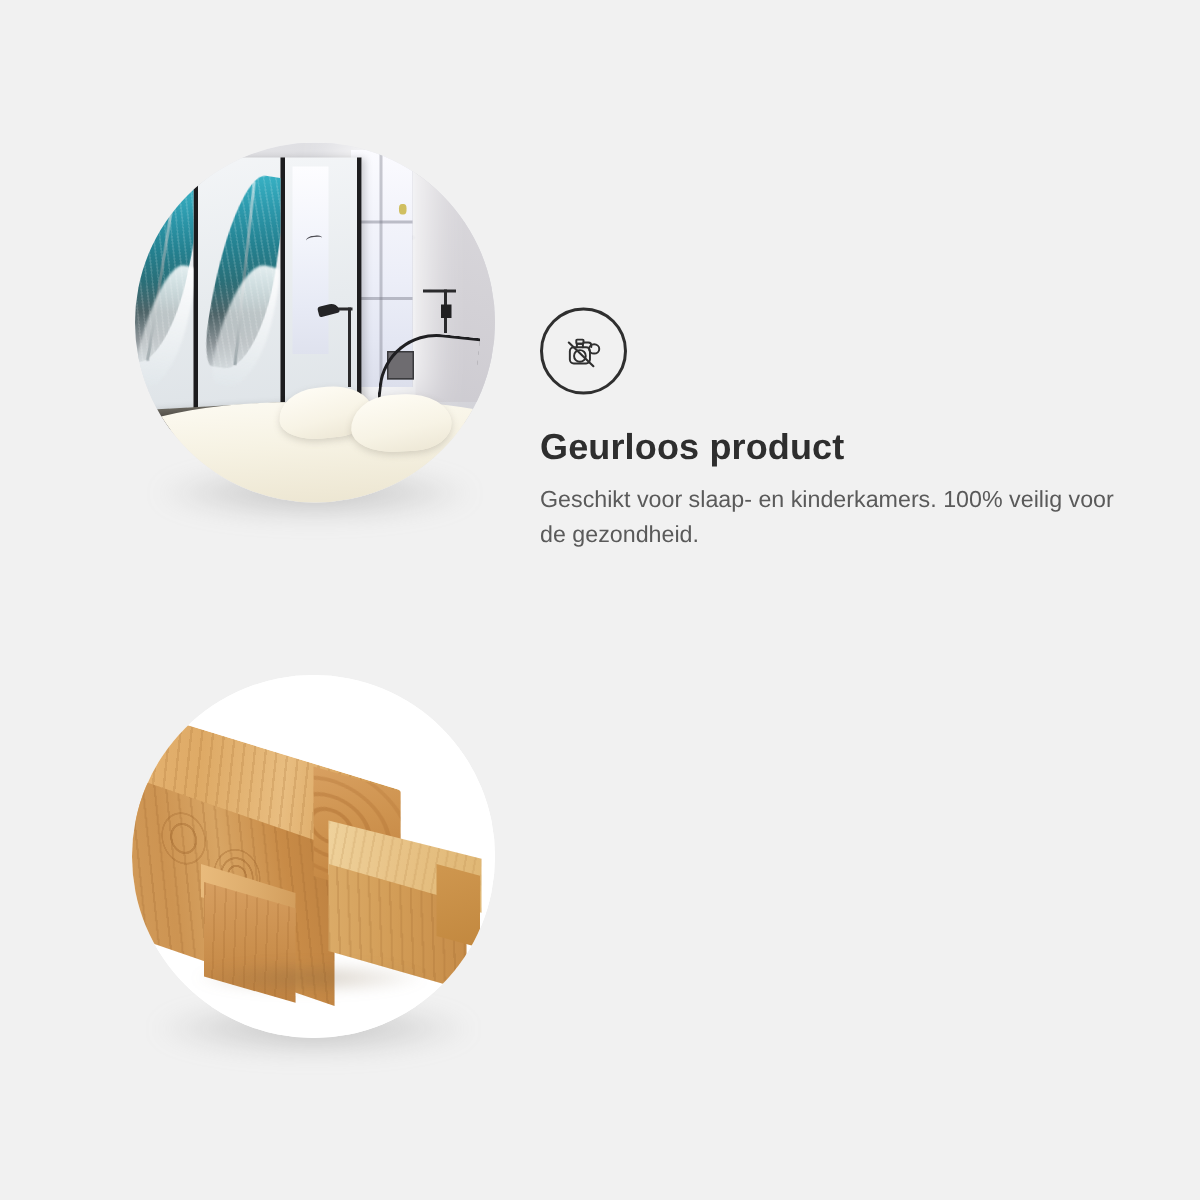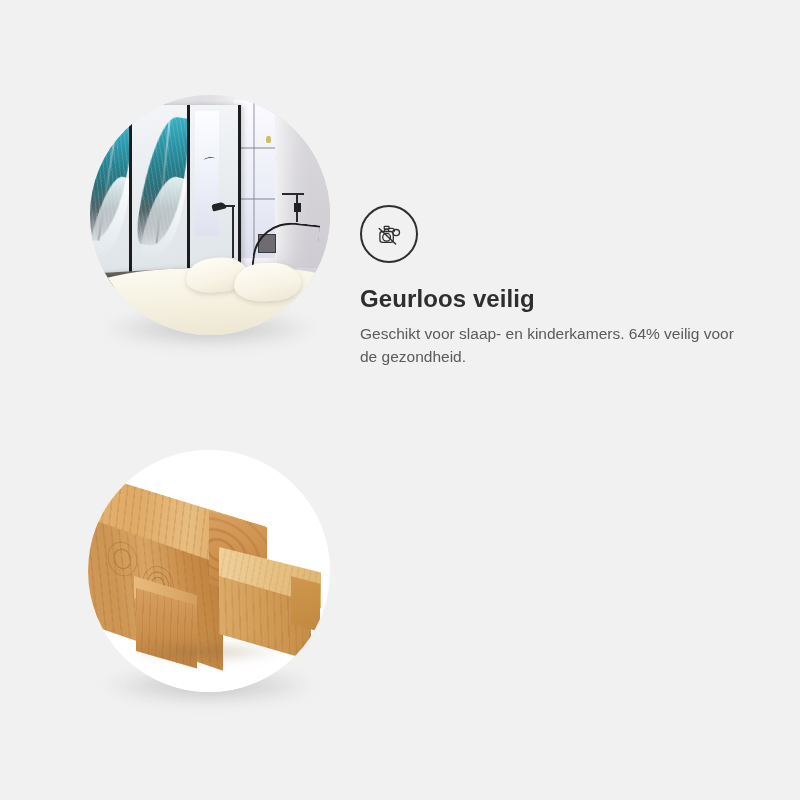--- a/index.html
+++ b/index.html
@@ -605,22 +605,22 @@
             <path d="M17 11.3 h3.2 a2 2 0 0 1 2 2 v1.1"></path>
 
             <ellipse cx="24.1" cy="15.6" rx="3.4" ry="3.1"></ellipse>
 
             <circle cx="14.6" cy="20.3" r="3.9"></circle>
           </g>
 
           <line x1="7.2" y1="11.4" x2="23.6" y2="27.1" stroke="#2f2f2f" stroke-width="1.4" stroke-linecap="round"></line>
         </svg>
       </div>
-      <h2 class="feature-title">Geurloos veilig</h2>
-      <p class="feature-desc">Geschikt voor slaap- en kinderkamers. 64% veilig voor de gezondheid.</p>
+      <h2 class="feature-title">Geurloos product</h2>
+      <p class="feature-desc">Geschikt voor slaap- en kinderkamers. 100% veilig voor de gezondheid.</p>
     </div>
   </section>
 
   <section class="feature feature-2">
 
     <div class="photo-wrap photo-2">
       <div class="photo-shadow"></div>
       <div class="photo-disc">
         <div class="scene-wood">
           <div class="wb wb-main-top"></div>

